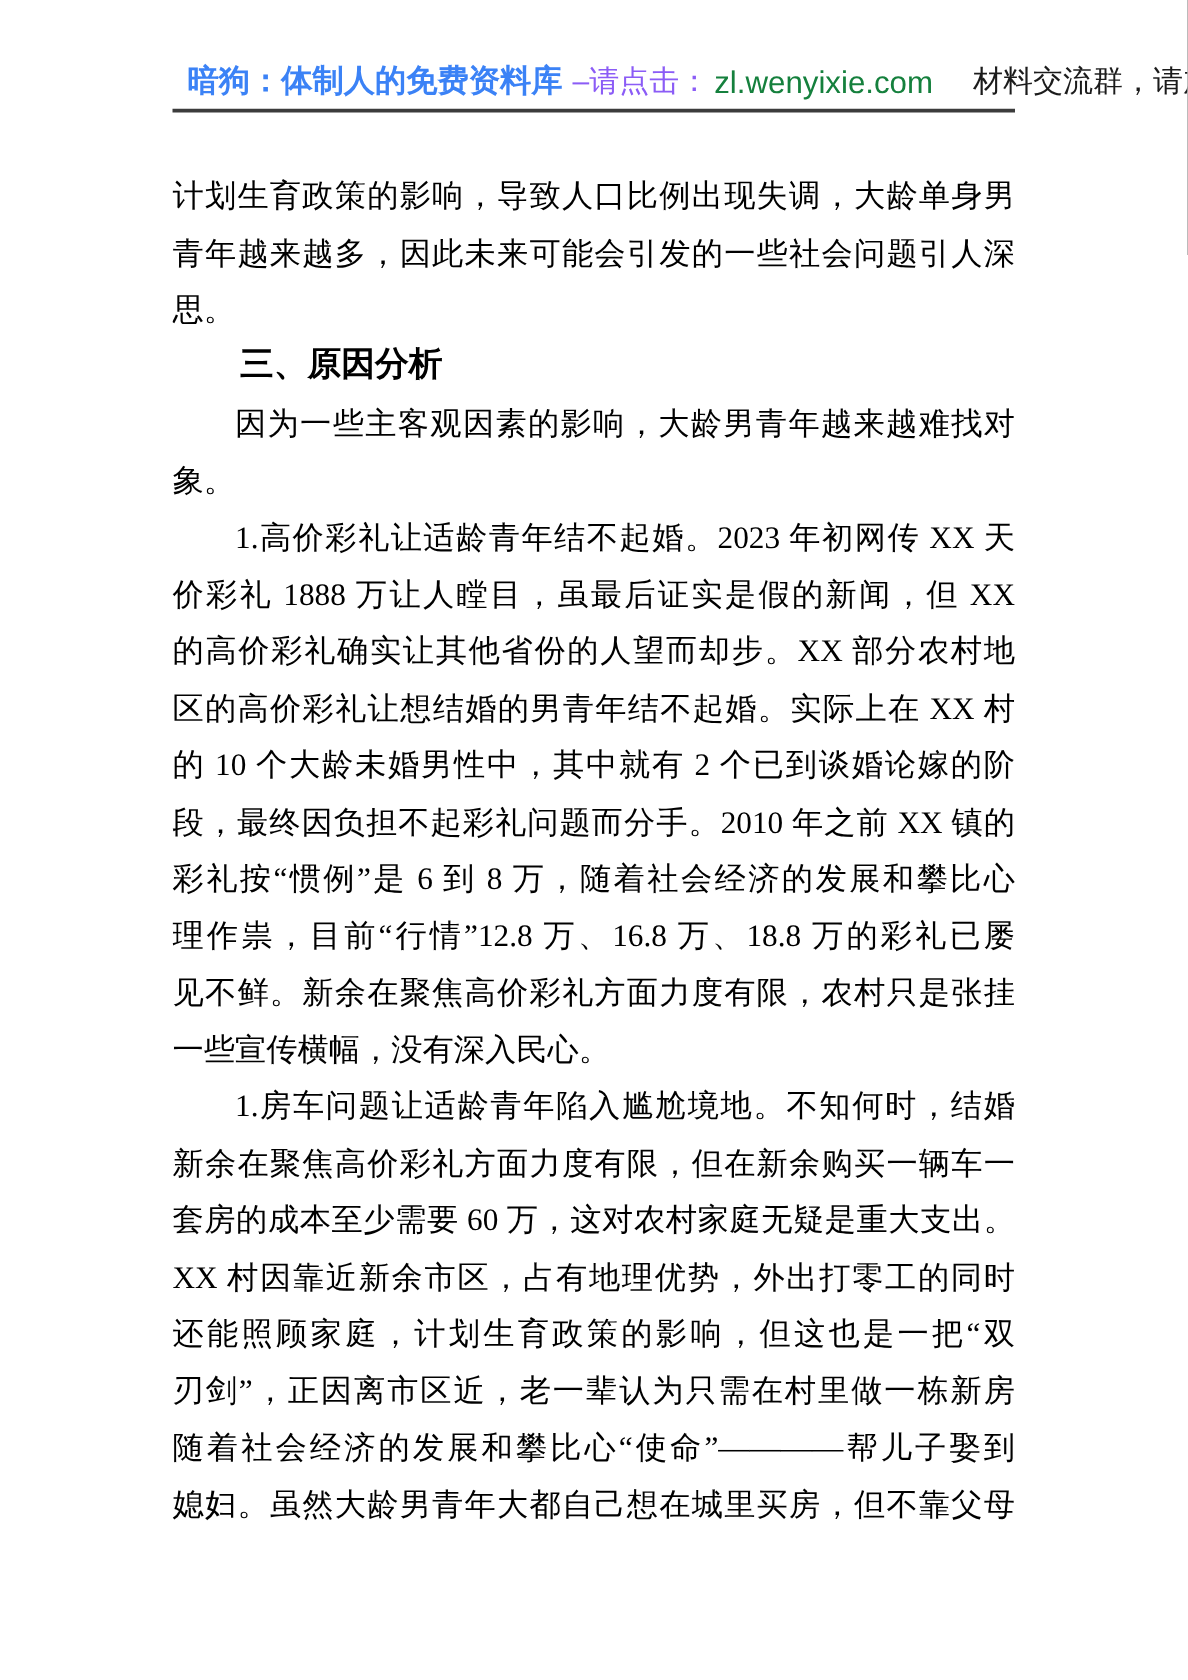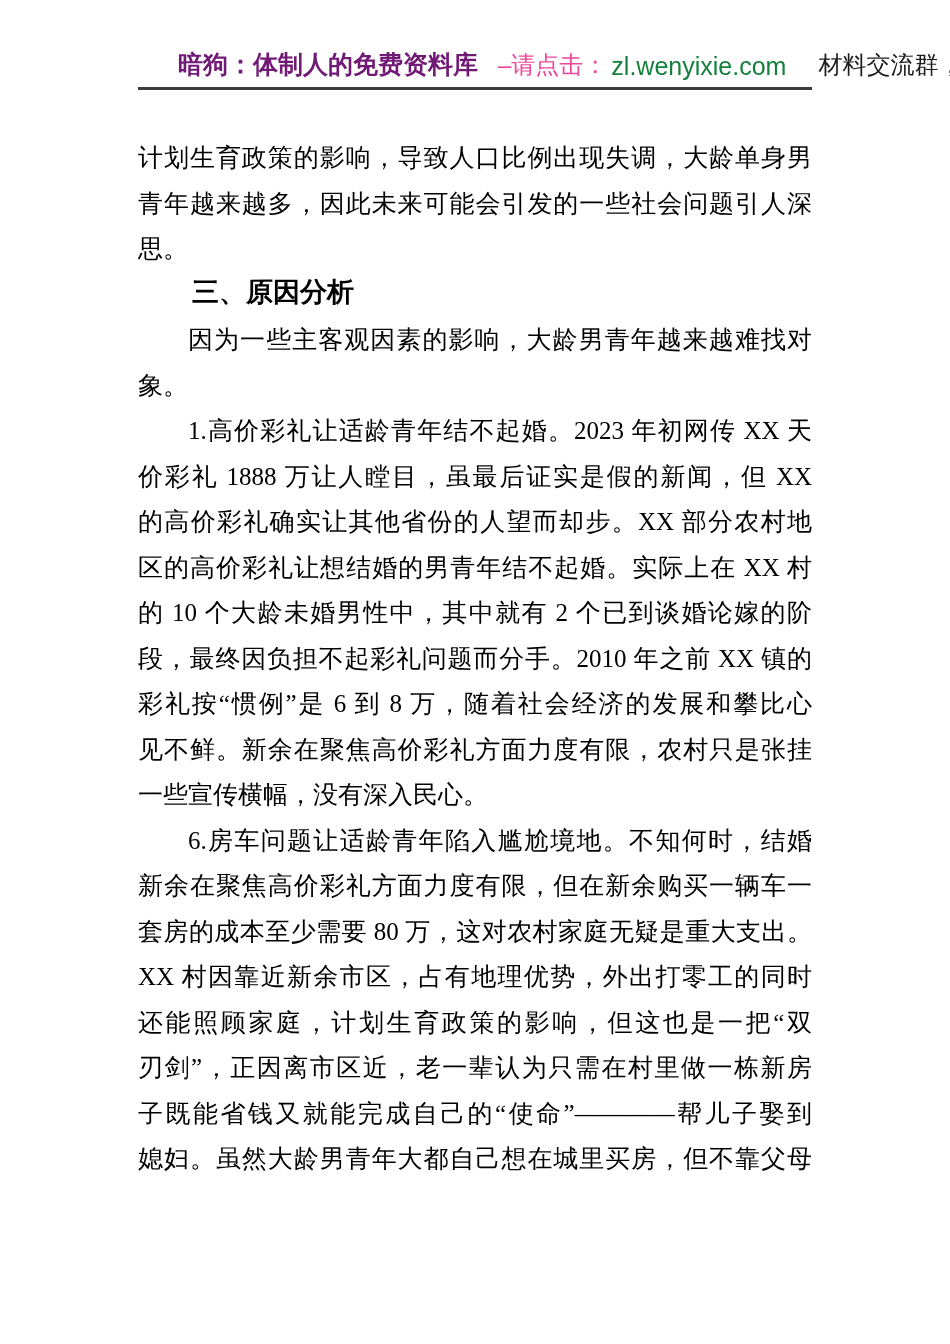--- a/index.html
+++ b/index.html
@@ -17,21 +17,21 @@
     position:absolute;
     left:138px;top:0;width:674px;height:90px;
     border-bottom:3px solid #3c3c3c;
     box-sizing:border-box;
     display:flex;align-items:flex-end;
     padding:0 0 6px 12px;
     white-space:nowrap;
     font-family:"Liberation Sans","DejaVu Sans",sans-serif;
   }
   .promo .brand{font-size:25px;font-weight:bold;color:#e8261d;}
-  .promo .prompt{font-size:24px;color:#ec4899;margin-left:20px;}
+  .promo .prompt{font-size:24px;color:#8b5cf6;margin-left:8px;}
   .promo .link{font-size:25px;color:#1e78c8;text-decoration:none;margin-left:4px;}
   .promo .note{font-size:24px;color:#1b1b1b;margin-left:32px;}
   
   .doc{
     position:absolute;
     left:138px;top:108px;width:674px;
     padding-top:27px;
     font-size:25px;
     line-height:45.5px;
   }
@@ -49,21 +49,21 @@
     font-weight:bold;
     font-size:27px;
   }
 </style>
 </head>
 <body>
 
 <div class="page">
 
   <div class="promo" style="border-bottom-color: rgb(60, 60, 60);">
-    <span class="brand" style="color: #701a75; margin-left: 28px;">暗狗：体制人的免费资料库</span>
+    <span class="brand" style="color: #3b82f6;">暗狗：体制人的免费资料库</span>
     <span class="prompt">–请点击：</span>
     <a class="link" href="#" style="color: #15803d;">zl.wenyixie.com</a>
     <span class="note">材料交流群，请加微信 tizhisiri</span>
   </div>
 
   <div class="doc">
       <div class="para">
         <div class="line">计划生育政策的影响，导致人口比例出现失调，大龄单身男</div>
         <div class="line">青年越来越多，因此未来可能会引发的一些社会问题引人深</div>
         <div class="line lastline">思。</div>
@@ -76,28 +76,29 @@
         <div class="line lastline">象。</div>
       </div>
       <div class="para">
         <div class="line indent">1.高价彩礼让适龄青年结不起婚。2023 年初网传 XX 天</div>
         <div class="line">价彩礼 1888 万让人瞠目，虽最后证实是假的新闻，但 XX</div>
         <div class="line">的高价彩礼确实让其他省份的人望而却步。XX 部分农村地</div>
         <div class="line">区的高价彩礼让想结婚的男青年结不起婚。实际上在 XX 村</div>
         <div class="line">的 10 个大龄未婚男性中，其中就有 2 个已到谈婚论嫁的阶</div>
         <div class="line">段，最终因负担不起彩礼问题而分手。2010 年之前 XX 镇的</div>
         <div class="line">彩礼按“惯例”是 6 到 8 万，随着社会经济的发展和攀比心</div>
+        <div class="line">理作祟，目前“行情”12.8 万、16.8 万、18.8 万的彩礼已屡</div>
         <div class="line">见不鲜。新余在聚焦高价彩礼方面力度有限，农村只是张挂</div>
         <div class="line lastline">一些宣传横幅，没有深入民心。</div>
       </div>
       <div class="para">
-        <div class="line indent">6.房车问题让适龄青年陷入尴尬境地。不知何时，结婚</div>
+        <div class="line indent">1.房车问题让适龄青年陷入尴尬境地。不知何时，结婚</div>
         <div class="line">新余在聚焦高价彩礼方面力度有限，但在新余购买一辆车一</div>
-        <div class="line">套房的成本至少需要 80 万，这对农村家庭无疑是重大支出。</div>
+        <div class="line">套房的成本至少需要 60 万，这对农村家庭无疑是重大支出。</div>
         <div class="line">XX 村因靠近新余市区，占有地理优势，外出打零工的同时</div>
         <div class="line">还能照顾家庭，计划生育政策的影响，但这也是一把“双</div>
         <div class="line">刃剑”，正因离市区近，老一辈认为只需在村里做一栋新房</div>
-        <div class="line">子既能省钱又就能完成自己的“使命”————帮儿子娶到</div>
+        <div class="line">随着社会经济的发展和攀比心“使命”————帮儿子娶到</div>
         <div class="line">媳妇。虽然大龄男青年大都自己想在城里买房，但不靠父母</div>
       </div>
     </div>
 
 </div>
 
 </body></html>

